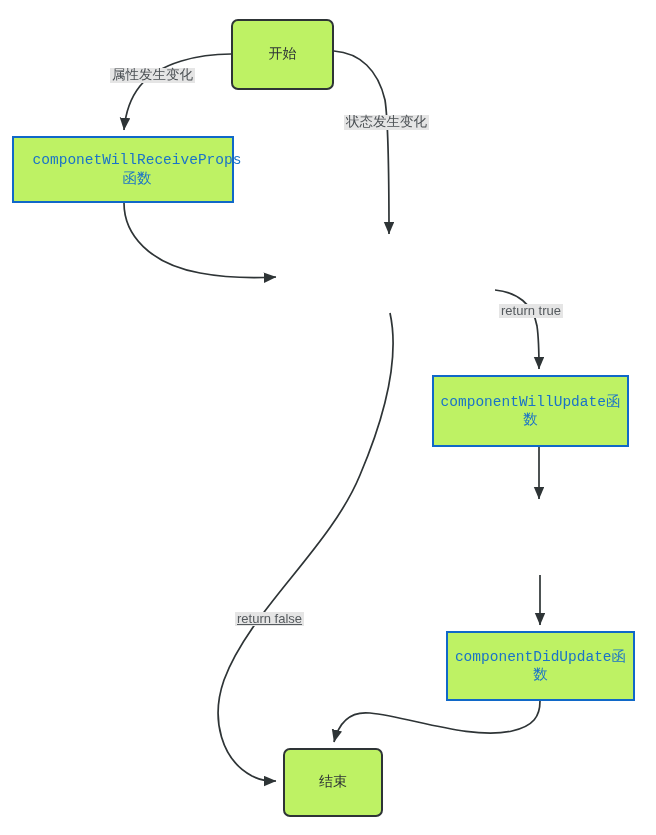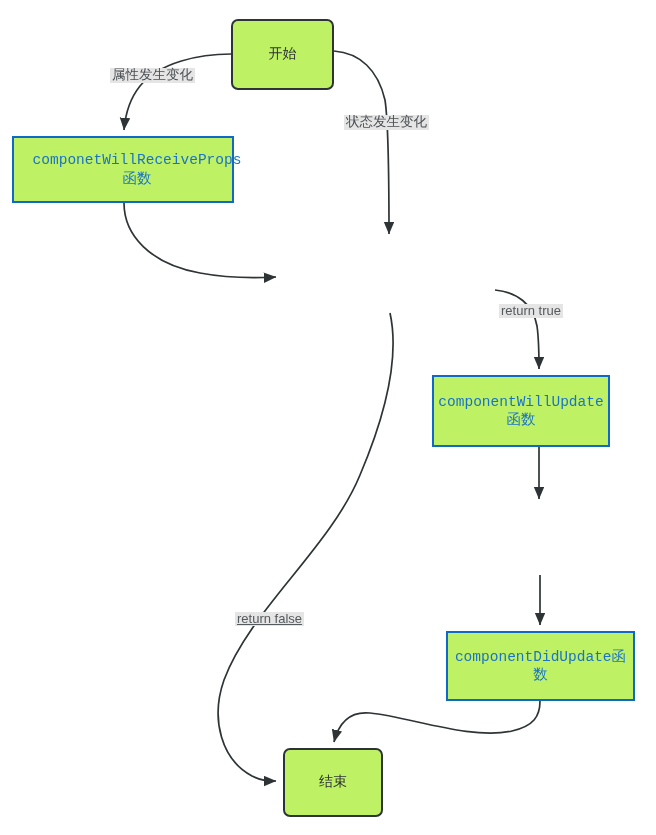--- a/index.html
+++ b/index.html
@@ -91,21 +91,21 @@
 
   <div class="node node-terminal" style="left:231px; top:19px; width:103px; height:71px;">
     <span>开始</span>
   </div>
 
   <div class="node node-process" style="left:12px; top:136px; width:222px; height:67px;padding-left:28px;">
     <span>componetWillReceiveProps函数</span>
   </div>
 
 
-  <div class="node node-process" style="left:432px; top:375px; width:178px; height:72px;">
+  <div class="node node-process" style="left:432px; top:375px; width:197px; height:72px;">
     <span>componentWillUpdate函数</span>
   </div>
 
 
   <div class="node node-process" style="left:446px; top:631px; width:189px; height:70px;">
     <span>componentDidUpdate函数</span>
   </div>
 
   <div class="node node-terminal" style="left:283px; top:748px; width:100px; height:69px;">
     <span>结束</span>

